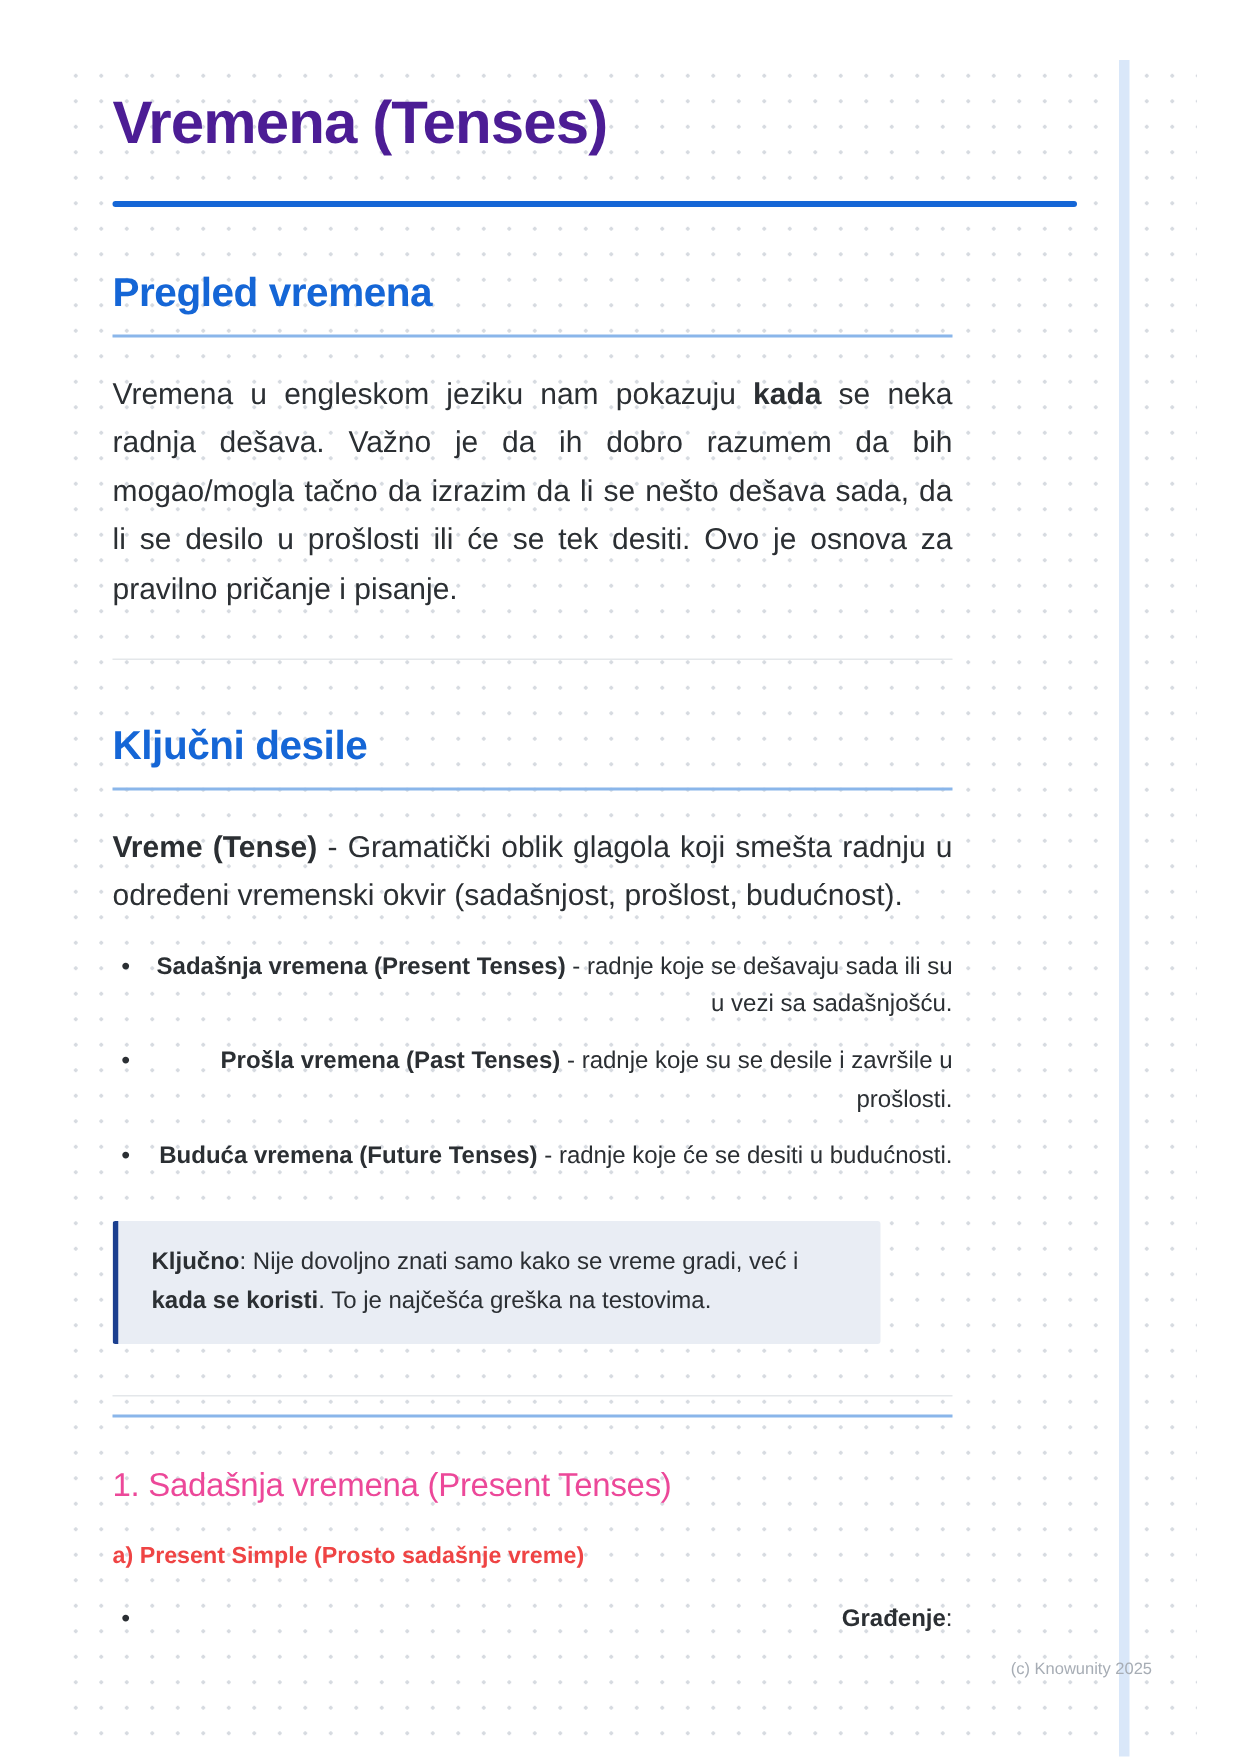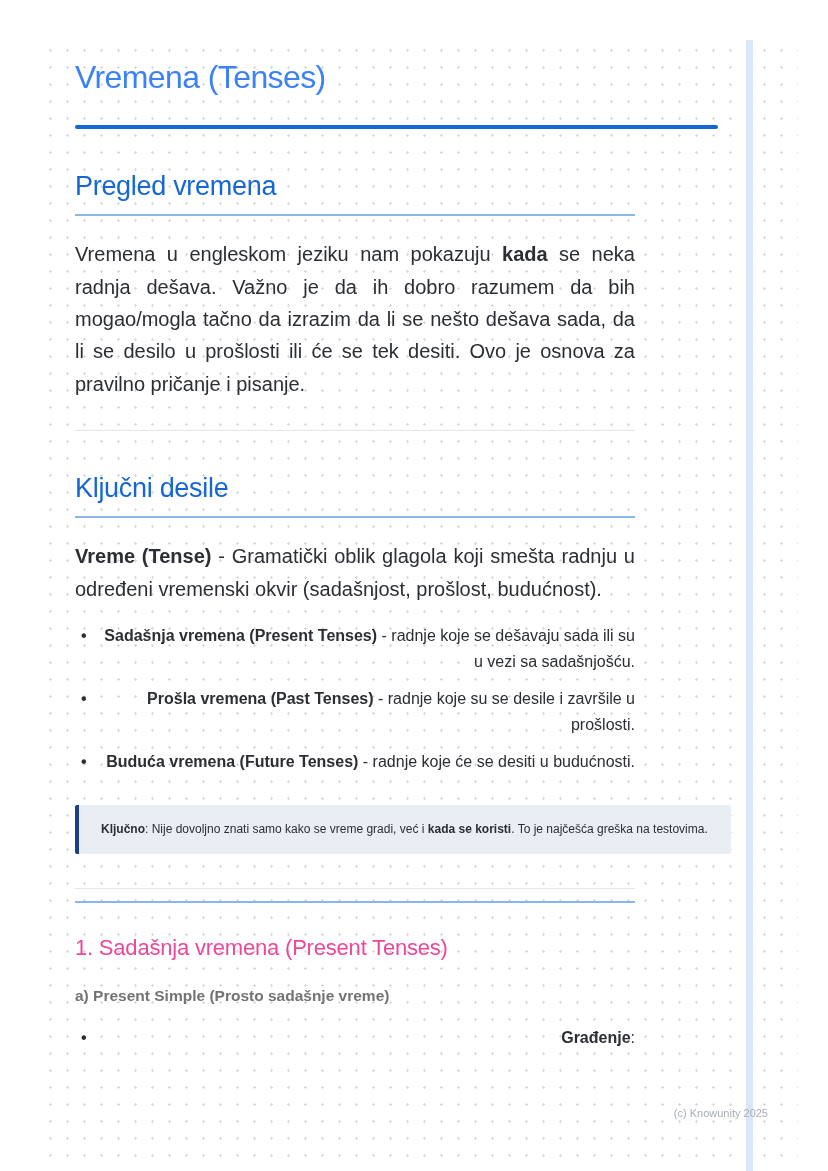--- a/index.html
+++ b/index.html
@@ -26,37 +26,37 @@
     background: #d9e7f9;
     z-index: 1;
   }
   .content {
     position: absolute;
     left: 75px; top: 60px;
     width: 643px;
     z-index: 2;
   }
   .page-title {
-    font-size: 32px;
-    font-weight: 400;
+    font-size: 40px;
+    font-weight: 700;
     letter-spacing: -0.6px;
-    color: #3b82f6;
+    color: #4c1d95;
     line-height: 1.1;
   }
   .title-rule {
     margin-top: 30px;
     height: 4px;
     width: 643px;
     background: #1566d6;
     border-radius: 2px;
   }
   .section-heading {
     margin-top: 42px;
     font-size: 27px;
-    font-weight: 400;
+    font-weight: 700;
     letter-spacing: -0.3px;
     color: #1566d6;
   }
   .heading-underline {
     margin-top: 12px;
     height: 2px;
     width: 560px;
     background: #8ab6ea;
   }
   .body-text {
@@ -86,40 +86,40 @@
   }
   .bullet-item:first-child { margin-top: 0; }
   .bullet-marker {
     flex: 0 0 22px;
     font-weight: 700;
     padding-left: 6px;
   }
   .bullet-body { flex: 1; text-align: right; }
   .callout {
     margin-top: 30px;
-    width: 656px;
+    width: 512px;
     background: #e9edf4;
     border-left: 4px solid #1b3f8f;
     border-radius: 2px;
     padding: 15px 20px 15px 22px;
-    font-size: 12px;
+    font-size: 16px;
     line-height: 1.62;
   }
   .subsection-heading {
     margin-top: 32px;
     font-size: 22px;
     font-weight: 400;
     color: #ec4899;
     letter-spacing: -0.2px;
   }
   .bold-label {
     margin-top: 26px;
     font-size: 15.5px;
     font-weight: 700;
-    color: #737373;
+    color: #ef4444;
   }
   .b { font-weight: 700; }
   .footer-note {
     position: absolute;
     right: 60px;
     bottom: 52px;
     font-size: 11px;
     color: #a7adb5;
     z-index: 3;
   }

